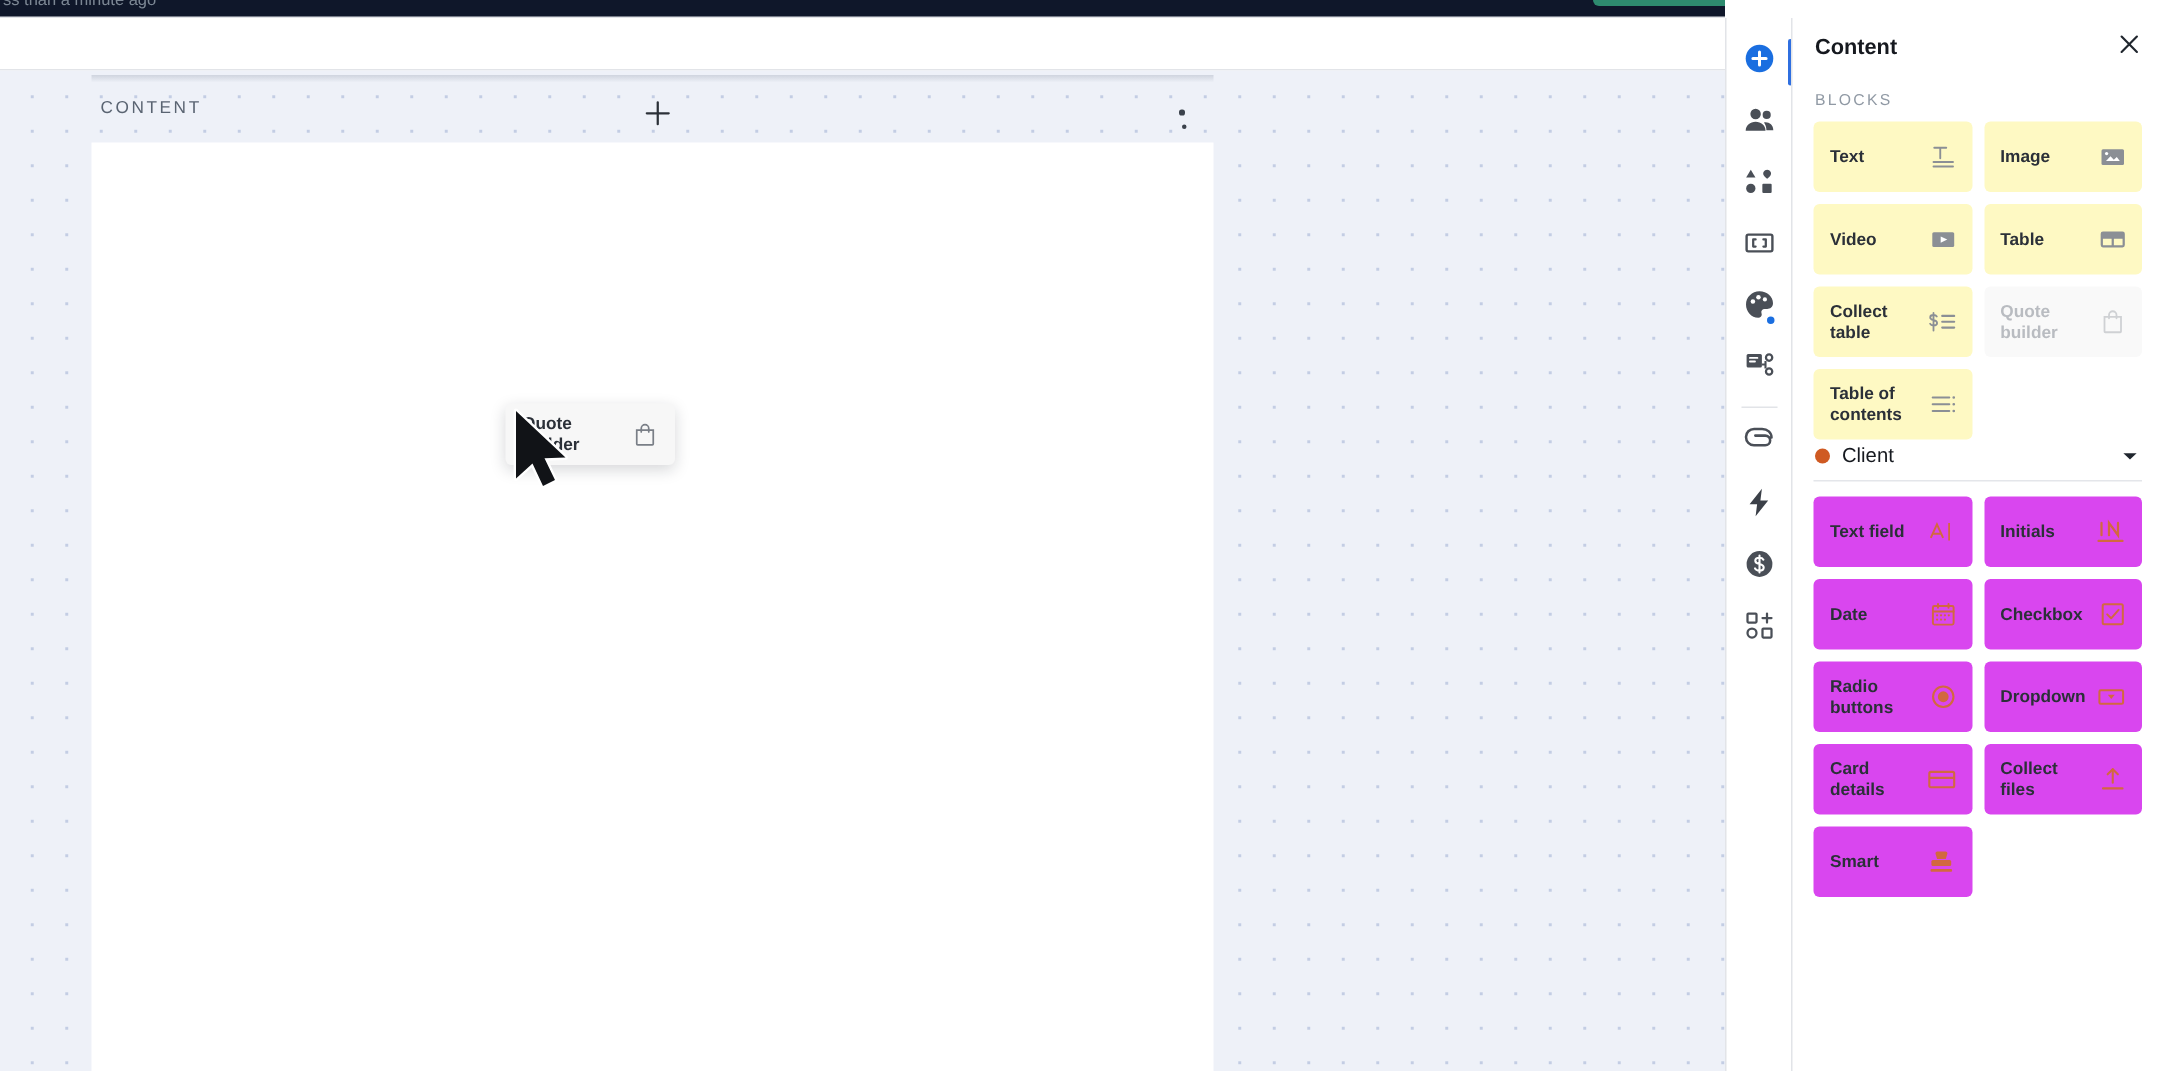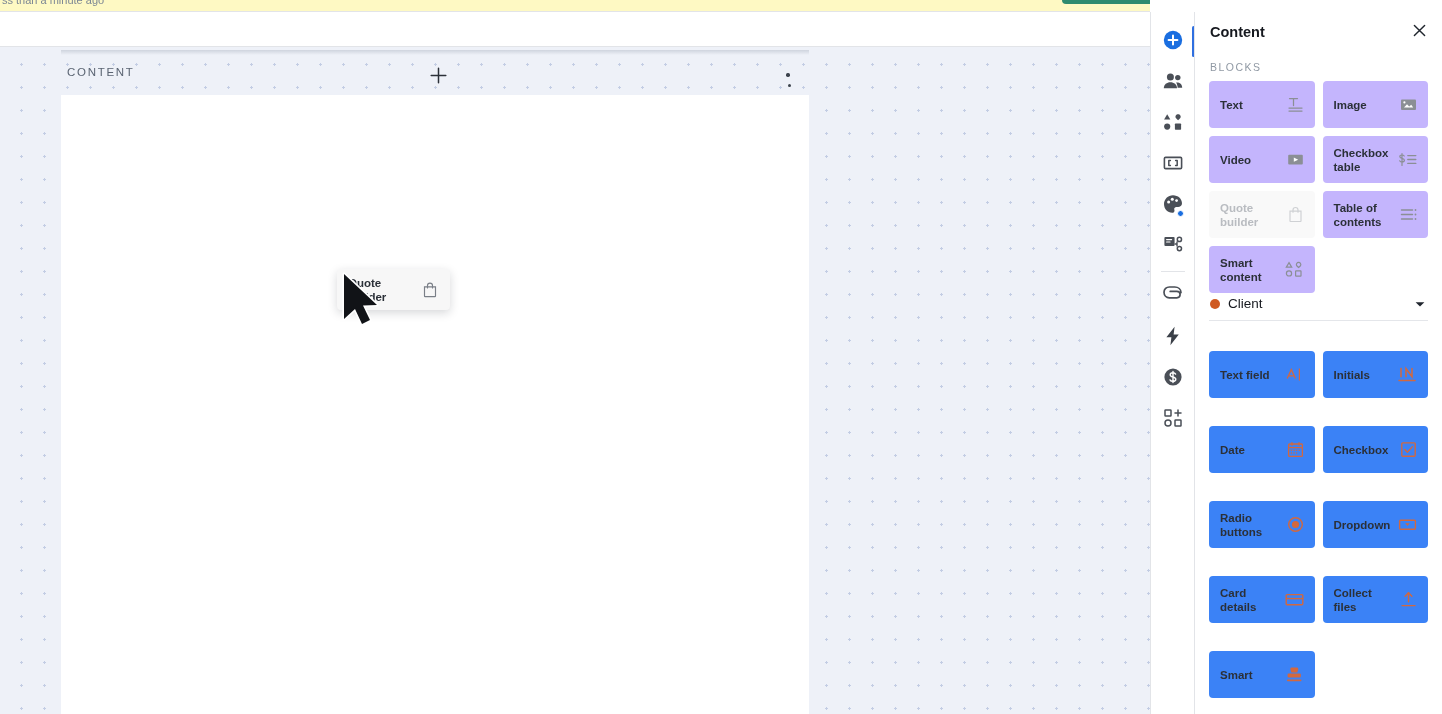--- a/index.html
+++ b/index.html
@@ -7,21 +7,21 @@
     width: 1442px; height: 714px;
     overflow: hidden;
     font-family: "Liberation Sans", sans-serif;
     background: #ffffff;
   }
 
   
   .top-strip {
     position: absolute; left: 0; top: 0;
     width: 1150px; height: 12px;
-    background: #fef9c3;
+    background: #0f172a;
     border-bottom: 1px solid #e2e4e8;
     overflow: hidden;
   }
   .top-strip-text {
     position: absolute; left: 2px; top: -6px;
     font-size: 11px; color: #7c8794;
     white-space: nowrap;
   }
   .green-btn-edge {
     position: absolute; left: 1062px; top: 0px;
@@ -161,21 +161,21 @@
     font-size: 10.5px; letter-spacing: 1.5px;
     color: #9099a4; padding: 9px 16px 8px 15px;
   }
 
   .grid {
     display: grid; grid-template-columns: 1fr 1fr;
     gap: 8px; padding: 0 14px 0 14px;
   }
   .card {
     height: 47px; border-radius: 4px;
-    background: #c4b5fd;
+    background: #fef9c3;
     display: flex; align-items: center;
     padding: 0 10px 0 11px;
     cursor: pointer;
   }
   .card-label {
     font-size: 11.5px; line-height: 14px; font-weight: 700;
     color: #2b3038; max-width: 62px;
   }
   .card-ico { margin-left: auto; display: flex; align-items: center; }
   .card.disabled { background: #f9f9f9; }
@@ -191,25 +191,24 @@
     background: #cf5a22; margin-right: 8px;
   }
   .field-select-name {
     font-size: 13.5px; font-weight: 400; color: #16191f;
   }
   .field-caret { margin-left: auto; display: flex; }
 
   .fgrid { margin-top: 10px; }
   .fcard {
     height: 47px; border-radius: 4px;
-    background: #3b82f6;
+    background: #d946ef;
     display: flex; align-items: center;
     padding: 0 10px 0 11px;
     cursor: pointer;
-    margin-top: 20px;
   }
   .fcard-label {
     font-size: 11.5px; line-height: 14px; font-weight: 700;
     color: #2b3038; max-width: 64px;
   }
   .fcard-ico { margin-left: auto; display: flex; align-items: center; }
 </style>
 </head>
 <body>
 
@@ -418,23 +417,33 @@
     <div class="card">
       <div class="card-label">Video</div>
       <div class="card-ico">
         <svg width="19" height="19" viewBox="0 0 19 19">
           <rect x="2.2" y="4.8" width="14.6" height="9.8" rx="1" fill="#8b8f95"></rect>
           <path d="M7.8 7.6 12.2 9.7 7.8 11.8z" fill="#fff"></path>
         </svg>
       </div>
     </div>
 
-
     <div class="card">
-      <div class="card-label">Checkbox table</div>
+      <div class="card-label">Table</div>
+      <div class="card-ico">
+        <svg width="19" height="19" viewBox="0 0 19 19">
+          <rect x="2.2" y="5" width="14.6" height="9.2" rx=".8" fill="none" stroke="#8b8f95" stroke-width="1.5"></rect>
+          <path d="M2.2 8.4h14.6M9.5 8.4v5.8" stroke="#8b8f95" stroke-width="1.5"></path>
+          <rect x="2.2" y="5" width="14.6" height="3.4" fill="#8b8f95"></rect>
+        </svg>
+      </div>
+    </div>
+
+    <div class="card">
+      <div class="card-label">Collect table</div>
       <div class="card-ico">
         <svg width="21" height="19" viewBox="0 0 21 19">
           <path d="M5 3.6v11.8M7.2 6c-.4-.7-1.2-1-2.2-1-1.3 0-2.2.6-2.2 1.6s.8 1.4 2.2 1.8c1.5.3 2.4.8 2.4 1.9s-1 1.7-2.4 1.7c-1.1 0-1.9-.4-2.3-1.2" fill="none" stroke="#8b8f95" stroke-width="1.2" stroke-linecap="round"></path>
           <path d="M10.8 5.6h8M10.8 9.5h8M10.8 13.4h8" stroke="#8b8f95" stroke-width="1.4" stroke-linecap="round"></path>
         </svg>
       </div>
     </div>
 
     <div class="card disabled">
       <div class="card-label">Quote builder</div>
@@ -450,31 +459,20 @@
       <div class="card-label">Table of contents</div>
       <div class="card-ico">
         <svg width="19" height="19" viewBox="0 0 19 19" stroke="#8b8f95" stroke-width="1.45" stroke-linecap="round">
           <path d="M2.5 5h11M2.5 9.5h11M2.5 14h11"></path>
           <path d="M16.5 5h.01M16.5 9.5h.01M16.5 14h.01" stroke-width="1.8"></path>
         </svg>
       </div>
     </div>
 
 
-    <div class="card">
-      <div class="card-label">Smart content</div>
-      <div class="card-ico">
-        <svg width="21" height="19" viewBox="0 0 21 19" fill="none" stroke="#8b8f95" stroke-width="1.2">
-          <path d="M5 2.6 7.7 7.2H2.3Z"></path>
-          <path d="M14.6 2.4c1.7 0 2.8 1.8 1.9 3.2-.6 1-1.9 1.9-1.9 1.9s-1.3-.9-1.9-1.9c-.9-1.4.2-3.2 1.9-3.2z"></path>
-          <circle cx="5" cy="13.4" r="2.6"></circle>
-          <rect x="11.6" y="10.8" width="5.4" height="5.4" rx=".5"></rect>
-        </svg>
-      </div>
-    </div>
 
   </div>
 
 
   <div class="field-select">
     <span class="dot-client"></span>
     <span class="field-select-name">Client</span>
     <span class="field-caret">
       <svg width="14" height="14" viewBox="0 0 14 14">
         <path d="M2.6 5.2 7 9.4l4.4-4.2" fill="#20262e"></path>

